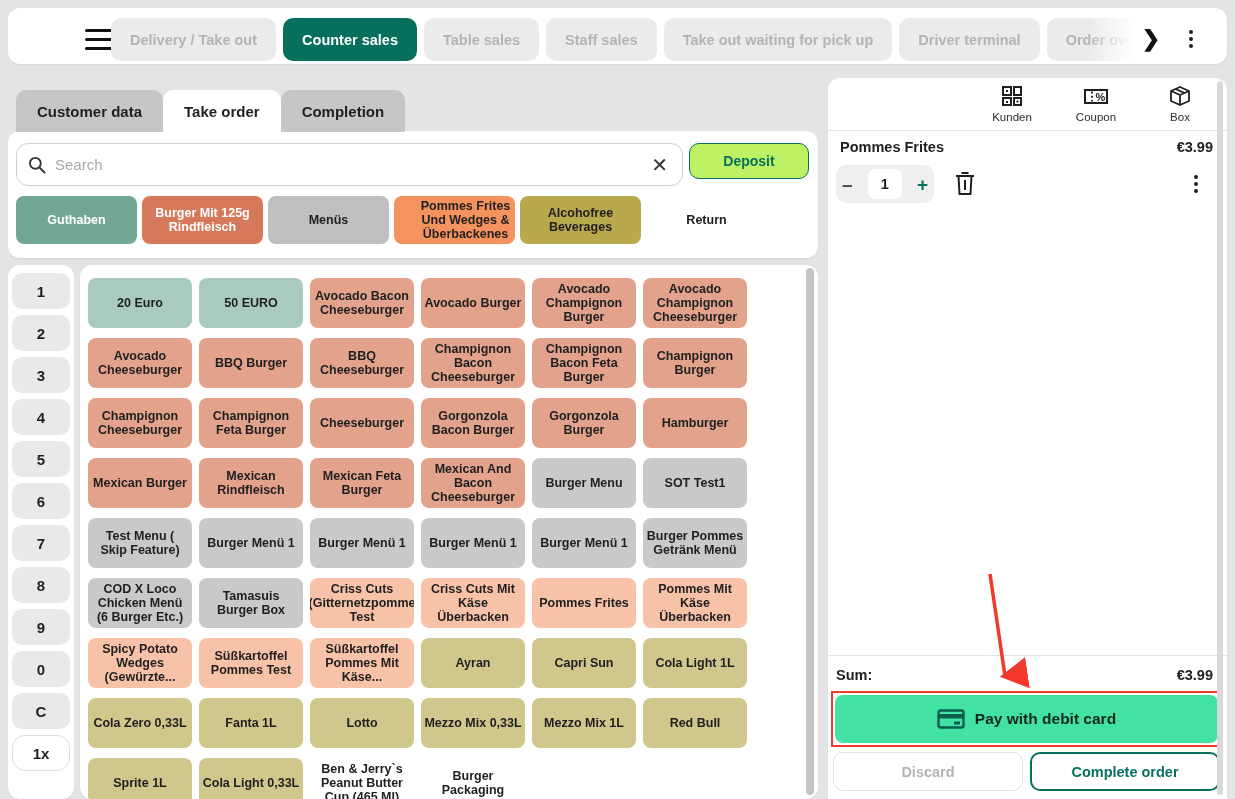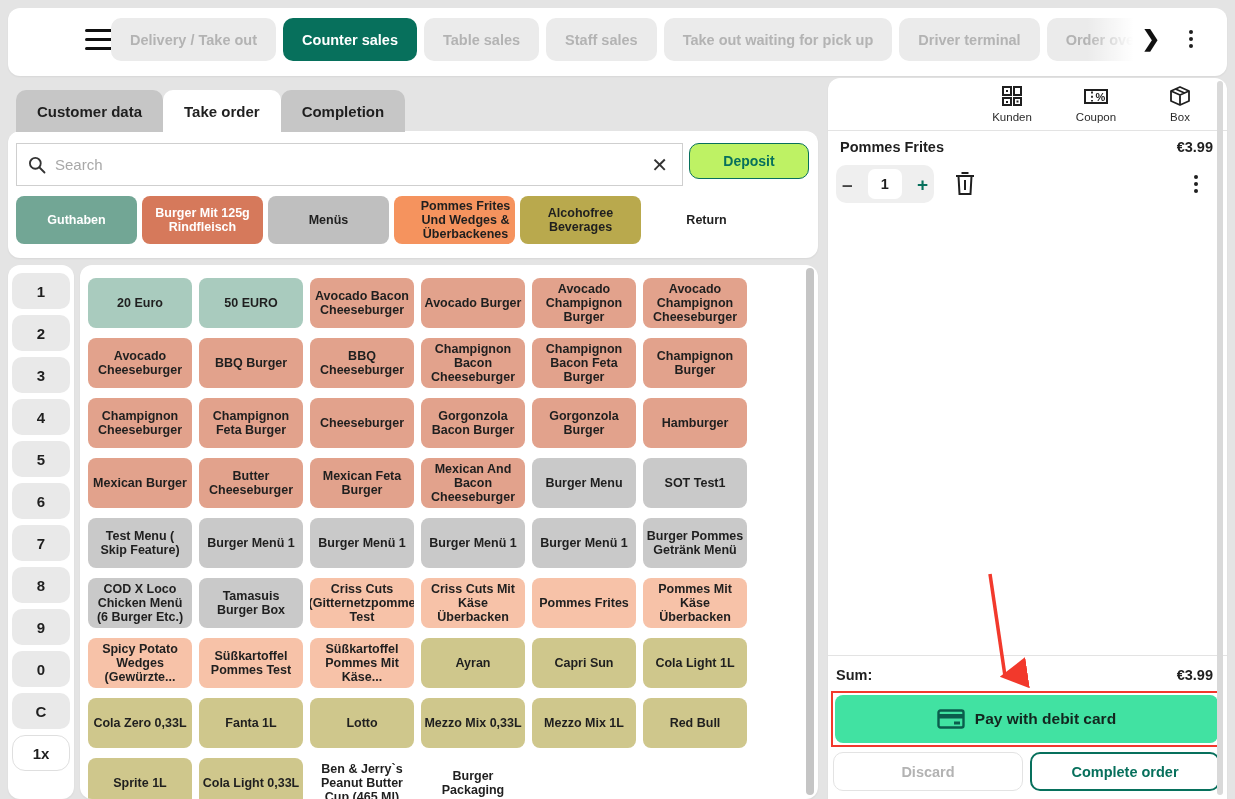--- a/index.html
+++ b/index.html
@@ -1,21 +1,21 @@
 <!DOCTYPE html>
 <html><head>
 <meta charset="utf-8">
 <style>
   * { margin:0; padding:0; box-sizing:border-box; }
   html,body { width:1235px; height:799px; overflow:hidden; background:#E4E4E4;
     font-family:"Liberation Sans", sans-serif; color:#1F1F1F; }
   .card { position:absolute; background:#fff; border-radius:12px; box-shadow:0 1px 2px rgba(0,0,0,.06); }
 
   
-  #header { left:8px; top:8px; width:1219px; height:68px; }
+  #header { left:8px; top:8px; width:1219px; height:56px; }
   #hamburger { position:absolute; left:77px; top:21px; width:30px; height:21px; border:0; background:none; cursor:pointer; }
   #hamburger span { display:block; height:3px; background:#111; border-radius:2px; margin:0 0 6px 0; }
   #header-tabs { position:absolute; left:103px; top:10px; height:43px; width:1027px;
     display:flex; gap:7px; overflow:hidden; align-items:center; }
   .htab { flex:0 0 auto; height:43px; padding:0 19px; border:0; border-radius:10px;
     background:#EBEBEB; color:#B3B3B3; font-family:inherit; font-size:14.5px; font-weight:bold; white-space:nowrap; cursor:pointer; }
   .htab.active { background:#07705C; color:#fff; }
   #tabs-fade { position:absolute; top:8px; right:82px; width:58px; height:47px;
     background:linear-gradient(to right, rgba(255,255,255,0), #fff 80%); pointer-events:none; }
   #chevron-right { position:absolute; right:63px; top:17px; width:26px; height:28px; border:0; background:none;
@@ -23,21 +23,21 @@
   #header-kebab { position:absolute; right:26px; top:18px; width:20px; height:26px; border:0; background:none; cursor:pointer; }
   .kebab-dot { display:block; width:4px; height:4px; border-radius:50%; background:#1F1F1F; margin:3px auto; }
 
   
   #order-tabs { position:absolute; left:16px; top:90px; height:42px; display:flex; z-index:3; }
   .ltab { height:42px; padding:0 21px; border:0; border-radius:10px 10px 0 0; background:#C6C6C6;
     font-family:inherit; font-size:15px; font-weight:bold; color:#1F1F1F; cursor:pointer; }
   .ltab.active { background:#fff; }
   #panel-top { left:8px; top:131px; width:810px; height:127px; z-index:2; }
   #search-wrap { position:absolute; left:8px; top:12px; width:667px; height:43px;
-    border:1px solid #CFCFCF; border-radius:0; background:#fff; display:flex; align-items:center; }
+    border:1px solid #CFCFCF; border-radius:12px; background:#fff; display:flex; align-items:center; }
   #search-wrap svg { margin:0 8px 0 10px; }
   #search-input { flex:1; border:0; outline:none; font-family:inherit; font-size:15px; color:#333; background:none; }
   #search-input::placeholder { color:#A8A8A8; }
   #search-clear { border:0; background:none; font-size:20px; color:#333; padding:0 14px; cursor:pointer; }
   #deposit-btn { position:absolute; left:681px; top:12px; width:120px; height:36px; background:#bef264;
     border:1.5px solid #07705C; border-radius:10px; color:#07705C; font-family:inherit; font-size:14px; font-weight:bold; cursor:pointer; }
   #cat-row { position:absolute; left:8px; top:65px; width:794px; height:48px; display:flex; gap:5px; }
   .cat { flex:0 0 121px; height:48px; border:0; border-radius:8px; font-family:inherit;
     font-size:12.5px; font-weight:bold; line-height:1.12; cursor:pointer; padding:2px; overflow:hidden; }
   .cat.plain { background:none; }
@@ -177,21 +177,21 @@
       <button class="prod c-salmon">Champignon Bacon Cheeseburger</button>
       <button class="prod c-salmon">Champignon Bacon Feta Burger</button>
       <button class="prod c-salmon">Champignon Burger</button>
       <button class="prod c-salmon">Champignon Cheeseburger</button>
       <button class="prod c-salmon">Champignon Feta Burger</button>
       <button class="prod c-salmon">Cheeseburger</button>
       <button class="prod c-salmon">Gorgonzola Bacon Burger</button>
       <button class="prod c-salmon">Gorgonzola Burger</button>
       <button class="prod c-salmon">Hamburger</button>
       <button class="prod c-salmon">Mexican Burger</button>
-      <button class="prod c-salmon">Butter Cheeseburger</button>
+      <button class="prod c-salmon">Mexican Rindfleisch</button>
       <button class="prod c-salmon">Mexican Feta Burger</button>
       <button class="prod c-salmon">Mexican And Bacon Cheeseburger</button>
       <button class="prod c-gray">Burger Menu</button>
       <button class="prod c-gray">SOT Test1</button>
       <button class="prod c-gray">Test Menu ( Skip Feature)</button>
       <button class="prod c-gray">Burger Menü 1</button>
       <button class="prod c-gray">Burger Menü 1</button>
       <button class="prod c-gray">Burger Menü 1</button>
       <button class="prod c-gray">Burger Menü 1</button>
       <button class="prod c-gray">Burger Pommes Getränk Menü</button>

